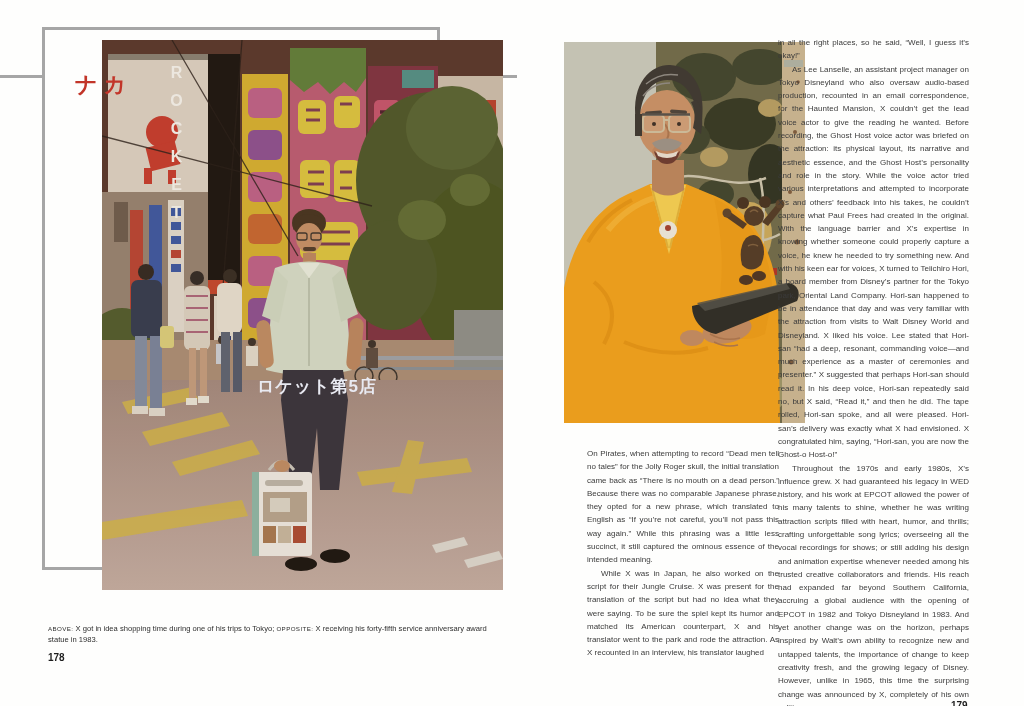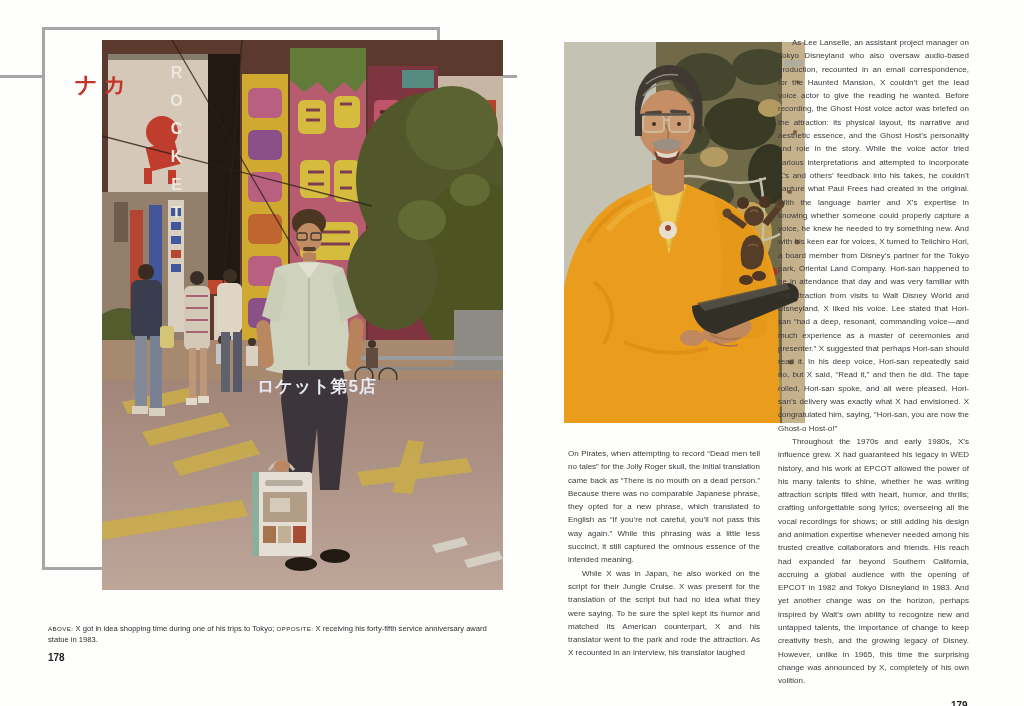--- a/index.html
+++ b/index.html
@@ -28,21 +28,21 @@
     position:absolute; left:48px; top:624px; width:444px;
     font-size:7.6px; line-height:10.5px; color:#2e2e2e; text-align:left;
   }
   .caption .sc { font-size:6.2px; letter-spacing:0.4px; color:#2e2e2e; }
   .folio { position:absolute; font-size:10px; font-weight:bold; color:#1e1e1e; }
   .folio-left  { left:48px;  top:652px;text-align:center; }
   .folio-right { left:951px; top:658px;margin-top:42px; }
   .col { position:absolute; text-align:justify; font-size:8px; line-height:13.3px; color:#3b3b3b; }
   .col p { margin:0; padding:0; }
   .col p.indent { text-indent:14px; }
-  .col-mid   { left:568px; top:447px; width:192px; }
+  .col-mid   { left:587px; top:447px; width:192px; }
   .col-right { left:778px; top:36px;  width:191px; }
 </style>
 </head>
 <body>
 
 <div class="spread">
 
   <div class="rule rule-left"></div>
   <div class="rule rule-mid"></div>
 
@@ -350,18 +350,19 @@
       </g>
       <rect width="241" height="381" fill="#b57a3a" opacity="0.05"></rect>
     </svg>
   </figure>
 
   <div class="col col-mid">
     <p>On Pirates, when attempting to record “Dead men tell no tales” for the Jolly Roger skull, the initial translation came back as “There is no mouth on a dead person.” Because there was no comparable Japanese phrase, they opted for a new phrase, which translated to English as “If you’re not careful, you’ll not pass this way again.” While this phrasing was a little less succinct, it still captured the ominous essence of the intended meaning.</p>
     <p class="indent">While X was in Japan, he also worked on the script for their Jungle Cruise. X was present for the translation of the script but had no idea what they were saying. To be sure the spiel kept its humor and matched its American counterpart, X and his translator went to the park and rode the attraction. As X recounted in an interview, his translator laughed</p>
   </div>
   <div class="col col-right">
+    <p>in all the right places, so he said, “Well, I guess it’s okay!”</p>
     <p class="indent">As Lee Lanselle, an assistant project manager on Tokyo Disneyland who also oversaw audio-based production, recounted in an email correspondence, for the Haunted Mansion, X couldn’t get the lead voice actor to give the reading he wanted. Before recording, the Ghost Host voice actor was briefed on the attraction: its physical layout, its narrative and aesthetic essence, and the Ghost Host’s personality and role in the story. While the voice actor tried various interpretations and attempted to incorporate X’s and others’ feedback into his takes, he couldn’t capture what Paul Frees had created in the original. With the language barrier and X’s expertise in knowing whether someone could properly capture a voice, he knew he needed to try something new. And with his keen ear for voices, X turned to Teiichiro Hori, a board member from Disney’s partner for the Tokyo park, Oriental Land Company. Hori-san happened to be in attendance that day and was very familiar with the attraction from visits to Walt Disney World and Disneyland. X liked his voice. Lee stated that Hori-san “had a deep, resonant, commanding voice—and much experience as a master of ceremonies and presenter.” X suggested that perhaps Hori-san should read it. In his deep voice, Hori-san repeatedly said no, but X said, “Read it,” and then he did. The tape rolled, Hori-san spoke, and all were pleased. Hori-san’s delivery was exactly what X had envisioned. X congratulated him, saying, “Hori-san, you are now the Ghost-o Host-o!”</p>
     <p class="indent">Throughout the 1970s and early 1980s, X’s influence grew. X had guaranteed his legacy in WED history, and his work at EPCOT allowed the power of his many talents to shine, whether he was writing attraction scripts filled with heart, humor, and thrills; crafting unforgettable song lyrics; overseeing all the vocal recordings for shows; or still adding his design and animation expertise whenever needed among his trusted creative collaborators and friends. His reach had expanded far beyond Southern California, accruing a global audience with the opening of EPCOT in 1982 and Tokyo Disneyland in 1983. And yet another change was on the horizon, perhaps inspired by Walt’s own ability to recognize new and untapped talents, the importance of change to keep creativity fresh, and the growing legacy of Disney. However, unlike in 1965, this time the surprising change was announced by X, completely of his own volition.</p>
   </div>
   <div class="folio folio-right">179</div>
 
 </div>
 
 </body></html>

